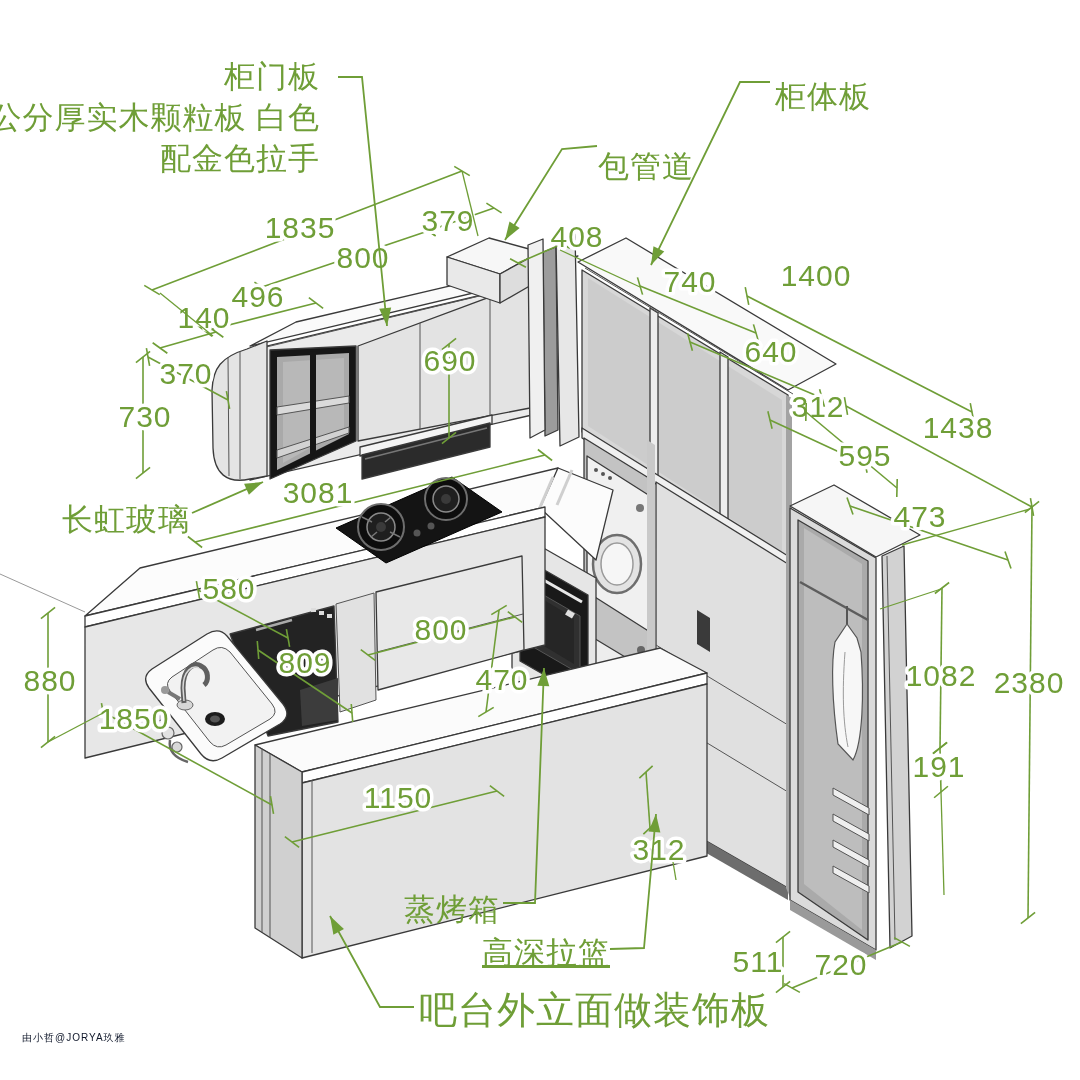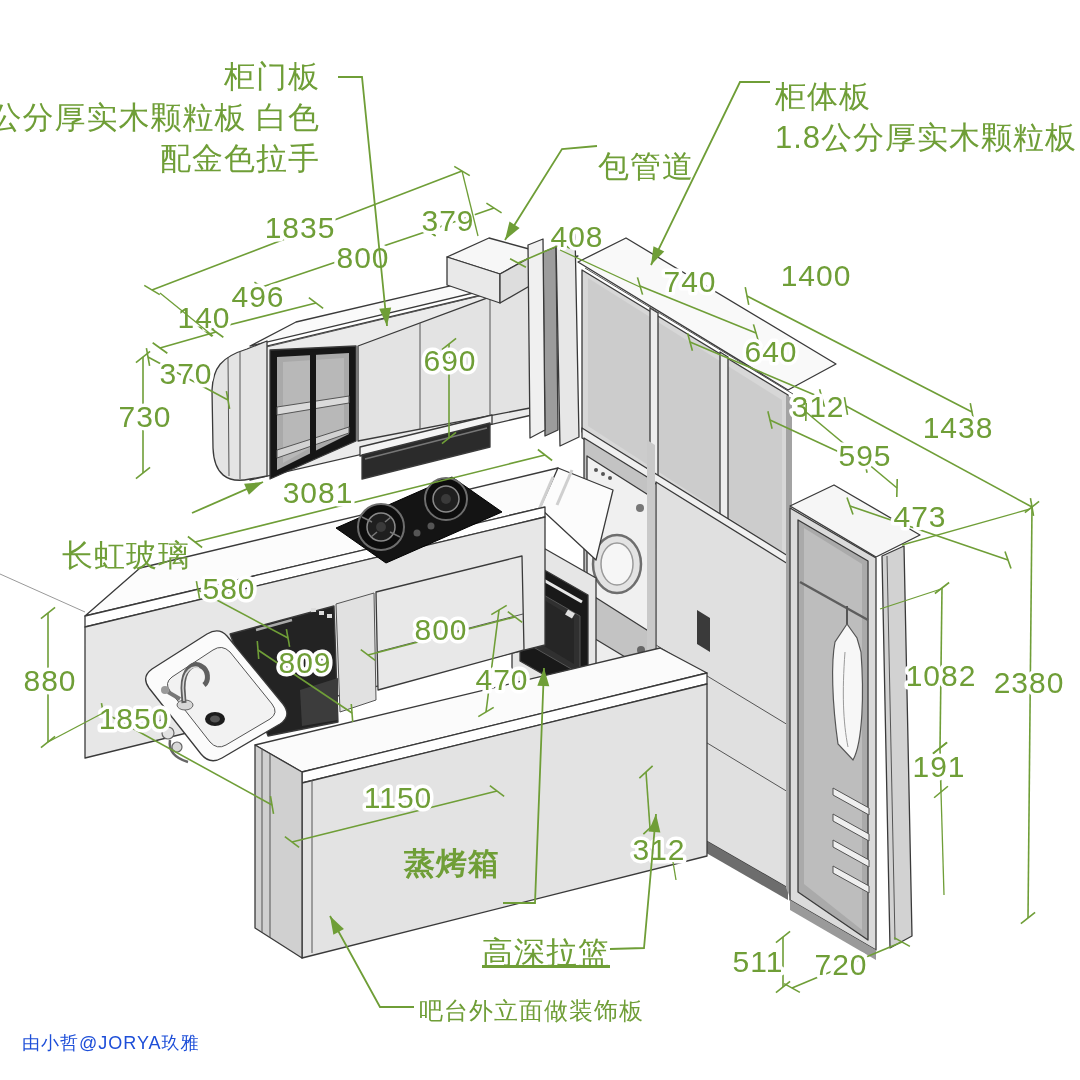--- a/index.html
+++ b/index.html
@@ -3,21 +3,21 @@
 <meta charset="utf-8">
 <style>
   html,body{margin:0;padding:0;background:#fff;}
   #stage{position:relative;width:1080px;height:1080px;background:#ffffff;overflow:hidden;
          font-family:"Liberation Sans","DejaVu Sans",sans-serif;}
   #scene{position:absolute;left:0;top:0;}
   .ann{position:absolute;color:#6f9e37;font-size:31px;line-height:41px;letter-spacing:1px;white-space:nowrap;}
   .ann.right{text-align:right;}
   .dim-label{font-size:30px;fill:#6f9e37;text-anchor:middle;paint-order:stroke;stroke:#ffffff;stroke-width:7px;
              stroke-linejoin:round;font-family:"Liberation Sans","DejaVu Sans",sans-serif;letter-spacing:1px;}
-  .wm{position:absolute;color:#1d4ed8;font-size:18px;letter-spacing:1px;}
+  .wm{position:absolute;color:#0f172a;font-size:10px;letter-spacing:1px;}
   svg{shape-rendering:geometricPrecision;}
   .ln{stroke:#3a3a3a;stroke-width:1.3;stroke-linejoin:round;stroke-linecap:round;}
   .thin{stroke:#555;stroke-width:1;}
 </style>
 </head>
 <body>
 
 <div id="stage">
 
 <svg id="scene" width="1080" height="1080" viewBox="0 0 1080 1080">
@@ -359,34 +359,33 @@
   <div>2公分厚实木颗粒板 白色</div>
   <div>配金色拉手</div>
 </div>
 
 <div class="ann" style="left:598px;top:146px;">
   <div>包管道</div>
 </div>
 
 <div class="ann" style="left:775px;top:68px;margin-top:8px;">
   <div>柜体板</div>
-  <div>1.8公分厚实木颗粒板</div>
-</div>
-
-<div class="ann" style="left:62px;top:499px;margin-top:36px;">
+</div>
+
+<div class="ann" style="left:62px;top:499px;">
   <div>长虹玻璃</div>
 </div>
 
-<div class="ann" style="left:404px;top:843px;font-weight:bold;">
+<div class="ann" style="left:404px;top:889px;">
   <div>蒸烤箱</div>
 </div>
 
 <div class="ann" style="left:482px;top:932px;text-decoration:underline;">
   <div>高深拉篮</div>
 </div>
 
-<div class="ann" style="left:419px;top:990px;font-size:24px;">
+<div class="ann" style="left:419px;top:990px;font-size:38px;">
   <div>吧台外立面做装饰板</div>
 </div>
 
 <div class="wm" style="left:22px;top:1031px;">由小哲@JORYA玖雅</div>
 
 </div>
 
 </body></html>

